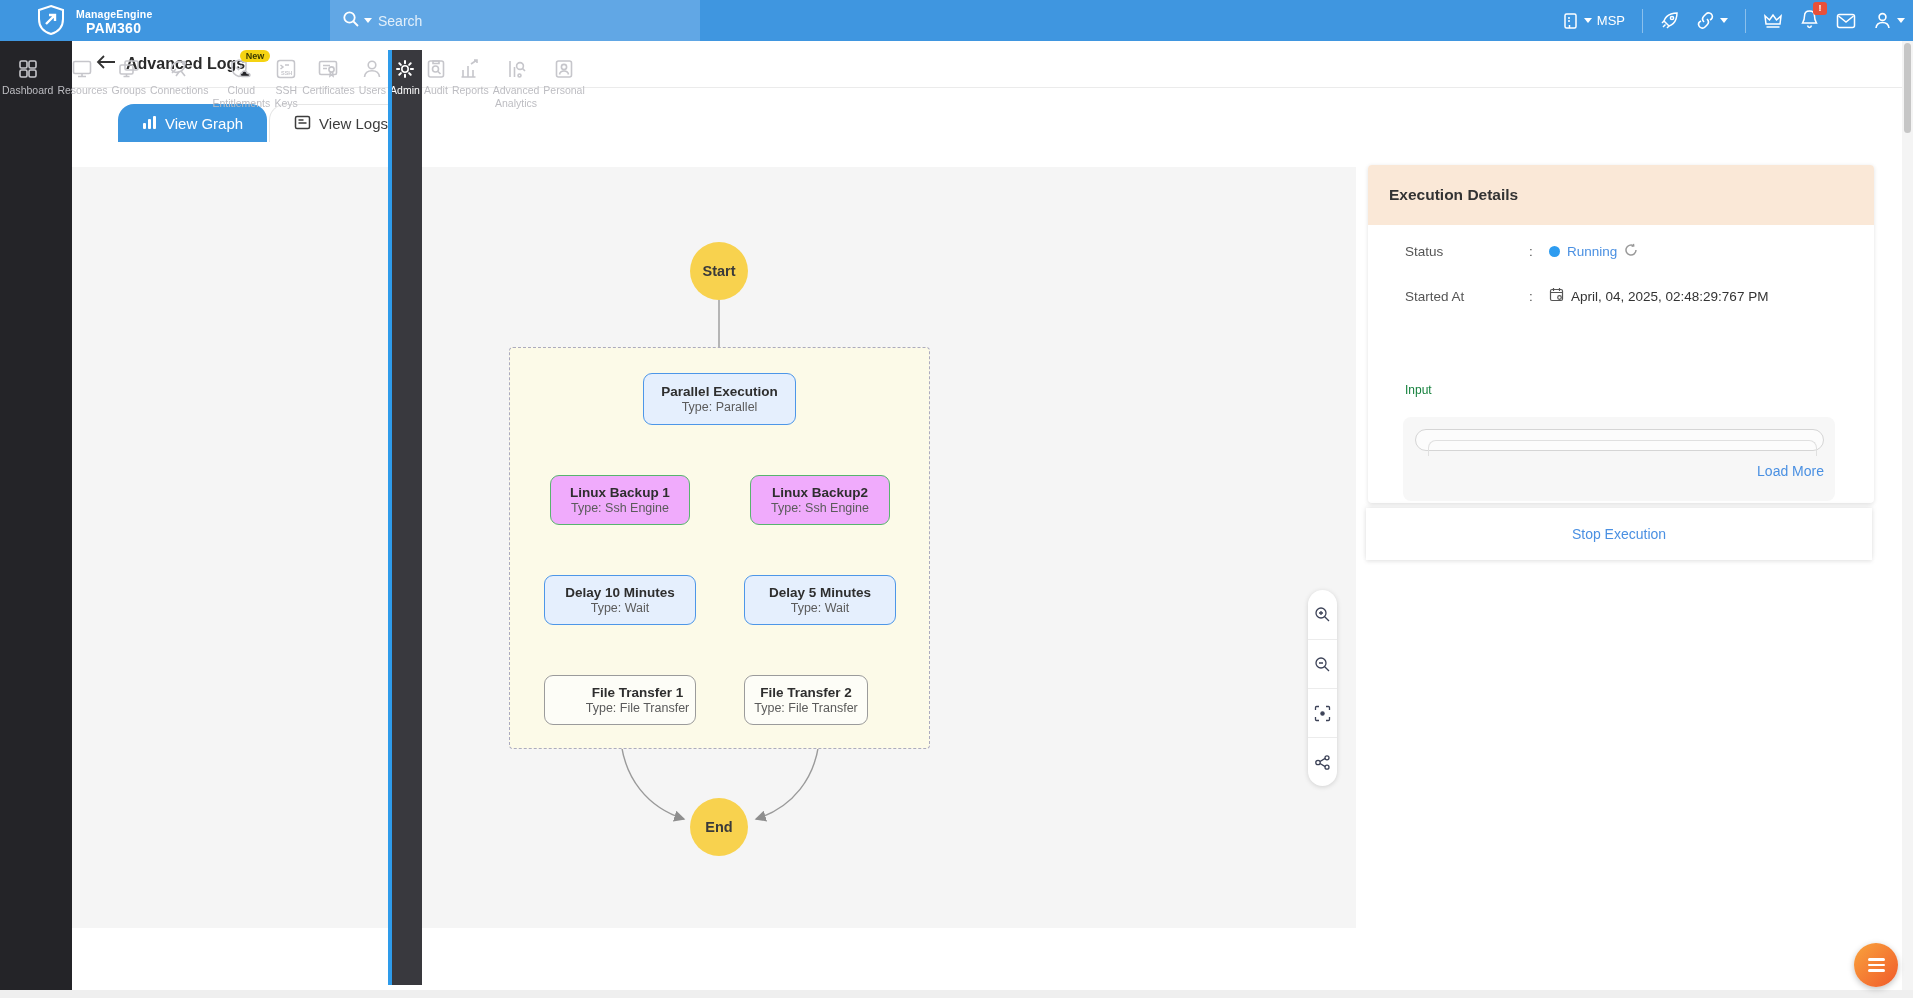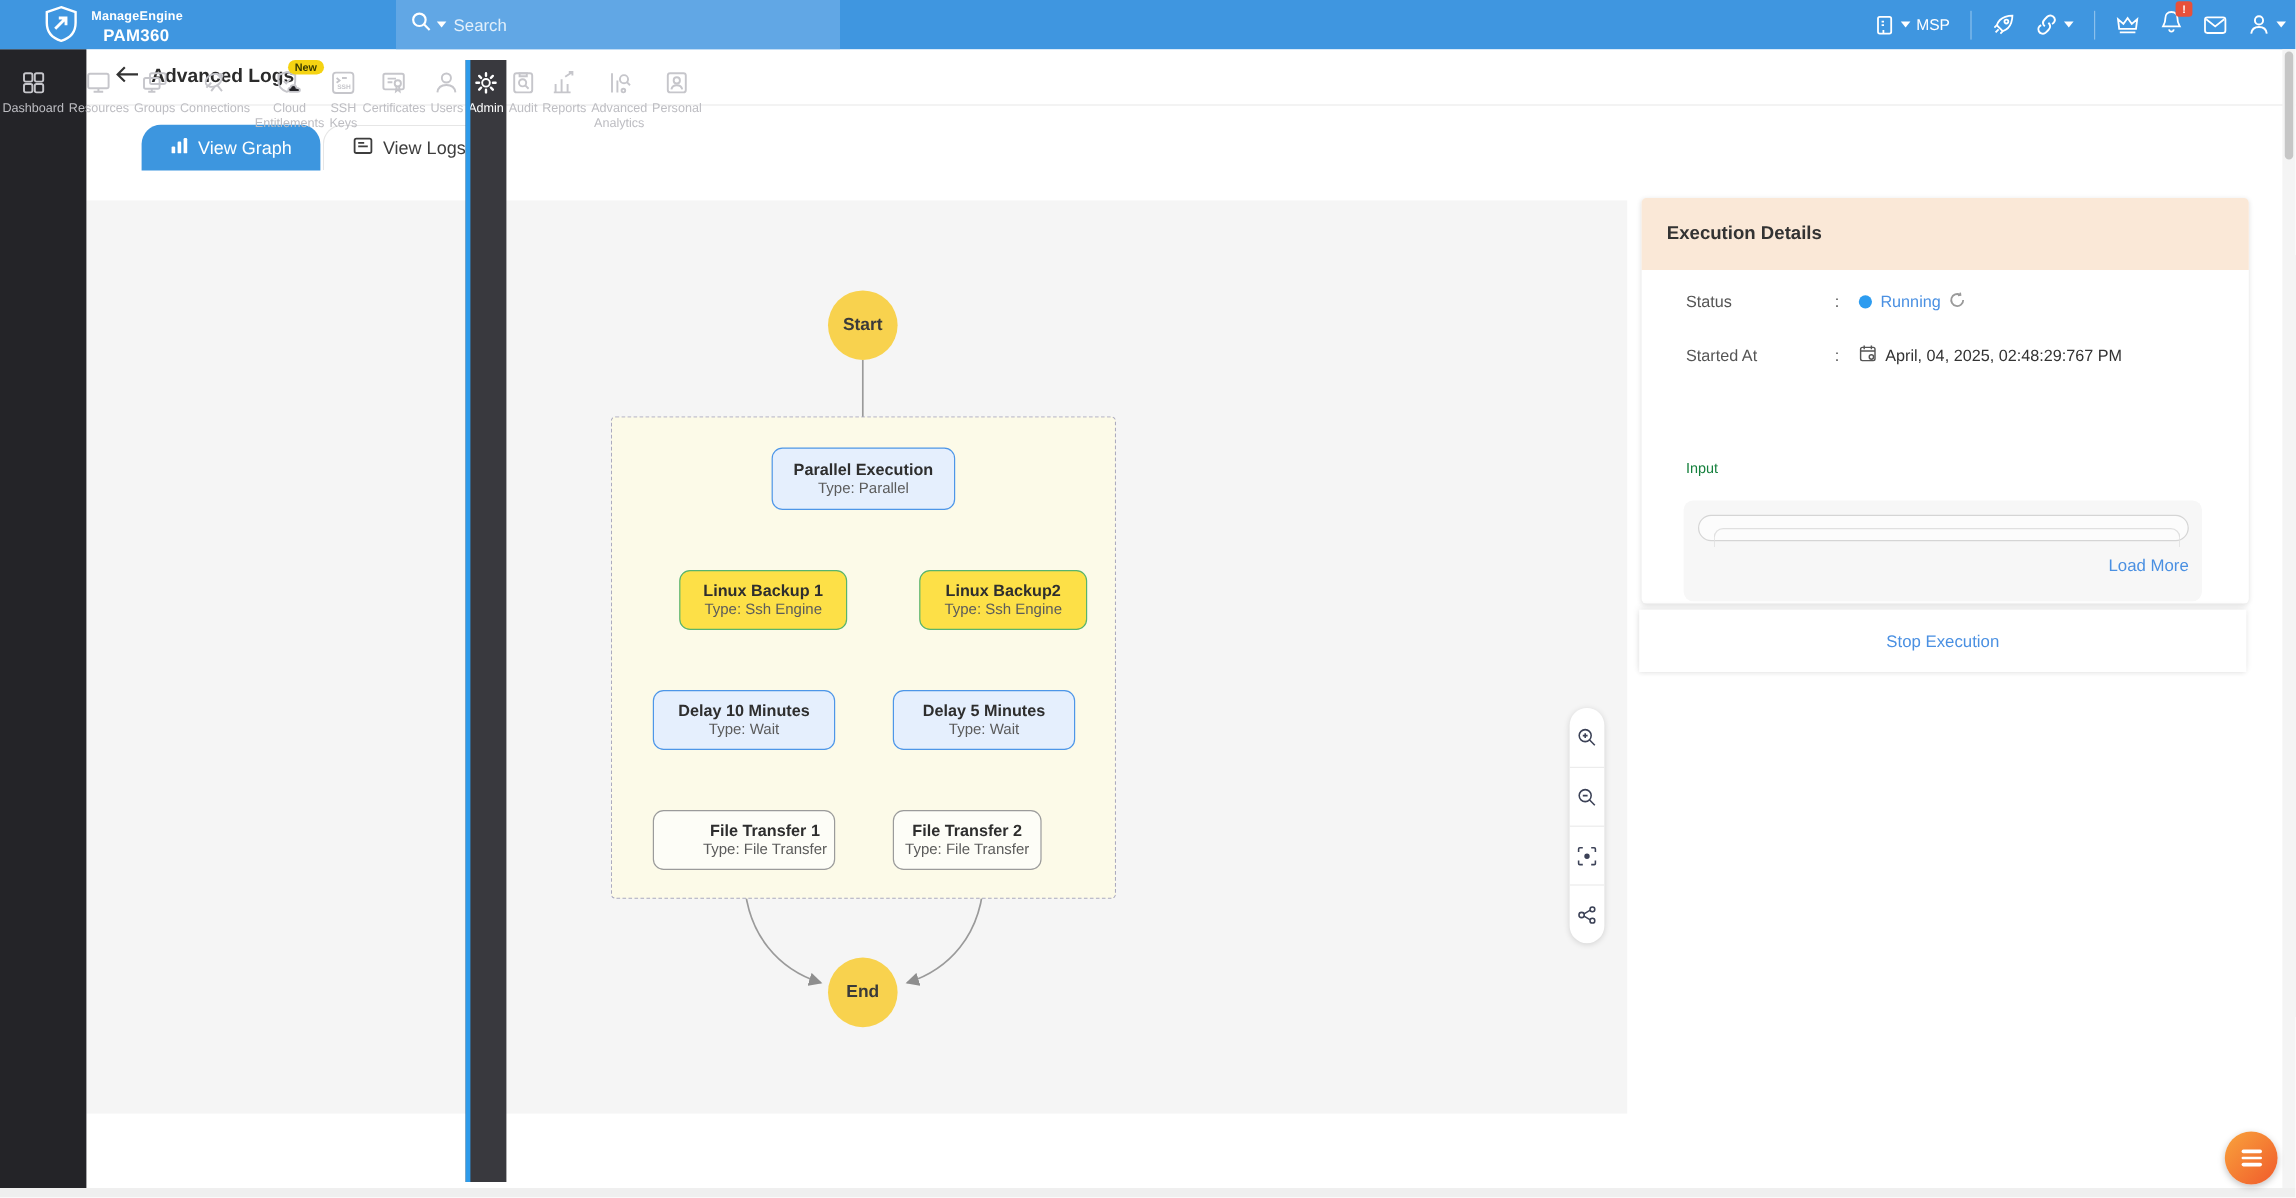--- a/index.html
+++ b/index.html
@@ -45,21 +45,21 @@
   .tab.inactive { background:#fff; color:#3d3d3d; border:1px solid #E6E6E6; border-bottom:none; }
 
   
   .canvas { position:absolute; left:72px; top:167px; width:1284px; height:761px; background:#F5F5F5; }
   .edges { position:absolute; left:0; top:0; width:100%; height:100%; }
   .dashed-box { position:absolute; left:437px; top:180px; width:421px; height:402px; background:#FCFAE8; border:1.5px dashed #ACABBF; border-radius:4px; }
   .gnode { position:absolute; border-radius:9px; display:flex; flex-direction:column; align-items:center; justify-content:center; gap:1px; z-index:5; }
   .gnode .t { font-size:13.5px; font-weight:bold; color:#2e2e2e; }
   .gnode .s { font-size:12.5px; color:#5b5b5b; }
   .gnode.blue  { background:#E5EFFD; border:1.5px solid #4D96E8; }
-  .gnode.green { background:#fde047; border:1.5px solid #58B46E;margin-left:16px; }
+  .gnode.green { background:#f0abfc; border:1.5px solid #58B46E; }
   .gnode.gray  { background:#FDFDF7; border:1.5px solid #9B9B9B; }
   .gcircle { position:absolute; width:58px; height:58px; border-radius:50%; background:#F8D24E; display:flex; align-items:center; justify-content:center; font-size:14.5px; font-weight:bold; color:#3a3a3a; z-index:5; }
   .graph-controls { position:absolute; left:1236px; top:423px; width:29px; background:#fff; border-radius:15px; box-shadow:0 1px 5px rgba(0,0,0,.15); display:flex; flex-direction:column; z-index:8; }
   .gc-btn { height:49px; display:flex; align-items:center; justify-content:center; cursor:pointer; }
   .gc-btn + .gc-btn { border-top:1px solid #ECECEC; }
 
   
   .details-card { position:absolute; left:1368px; top:165px; width:506px; background:#fff; border-radius:4px; box-shadow:0 1px 4px rgba(0,0,0,.12); z-index:6; }
   .details-header { height:60px; background:#FAE8D7; border-radius:4px 4px 0 0; display:flex; align-items:center; padding-left:21px; font-size:15.5px; font-weight:bold; color:#333; }
   .details-body { padding:20px 0 26px 0; position:relative; height:278px; }

